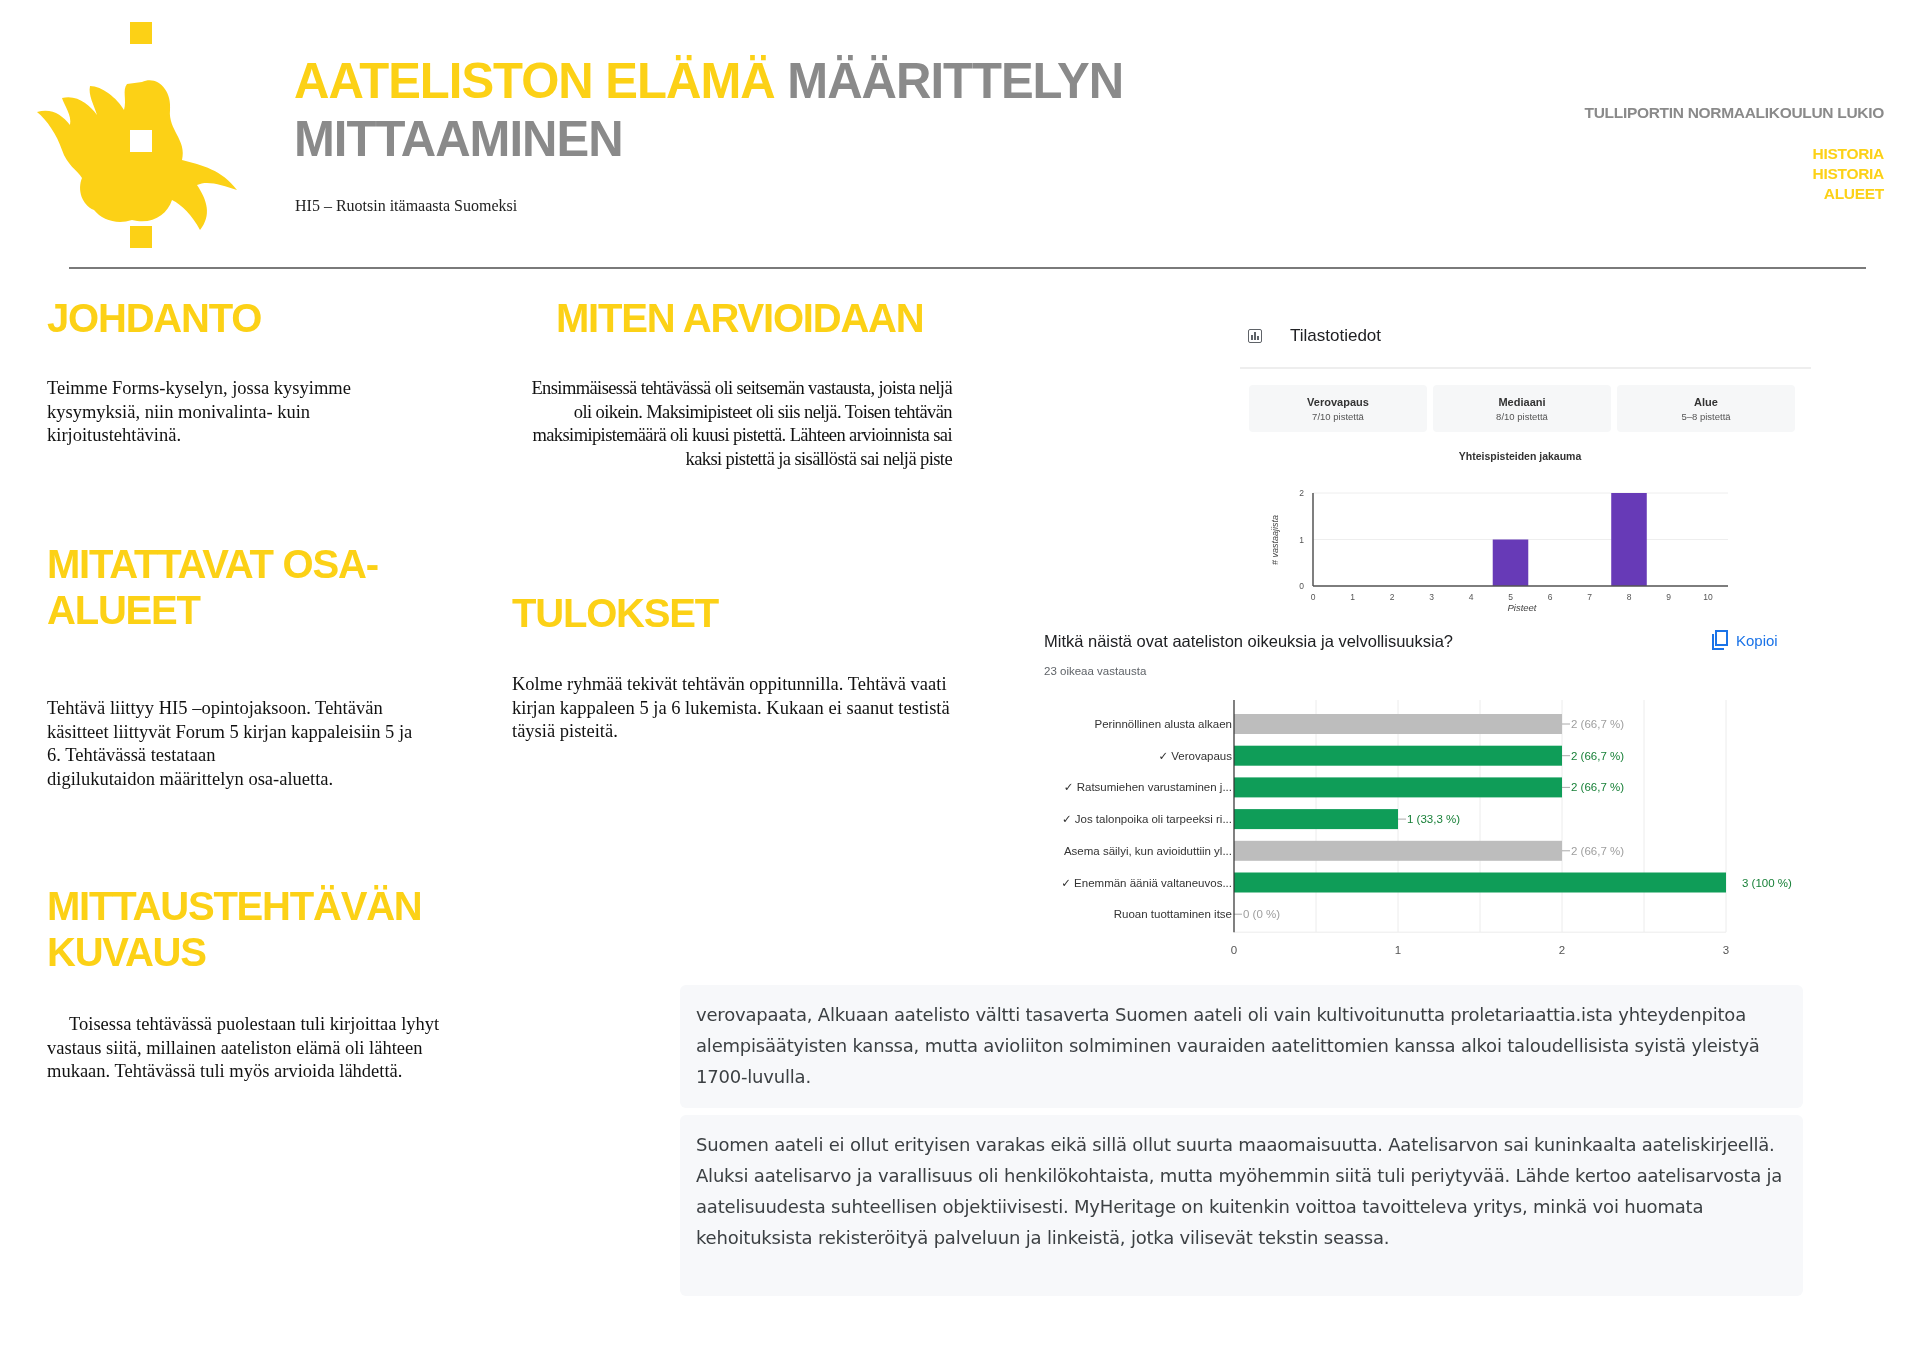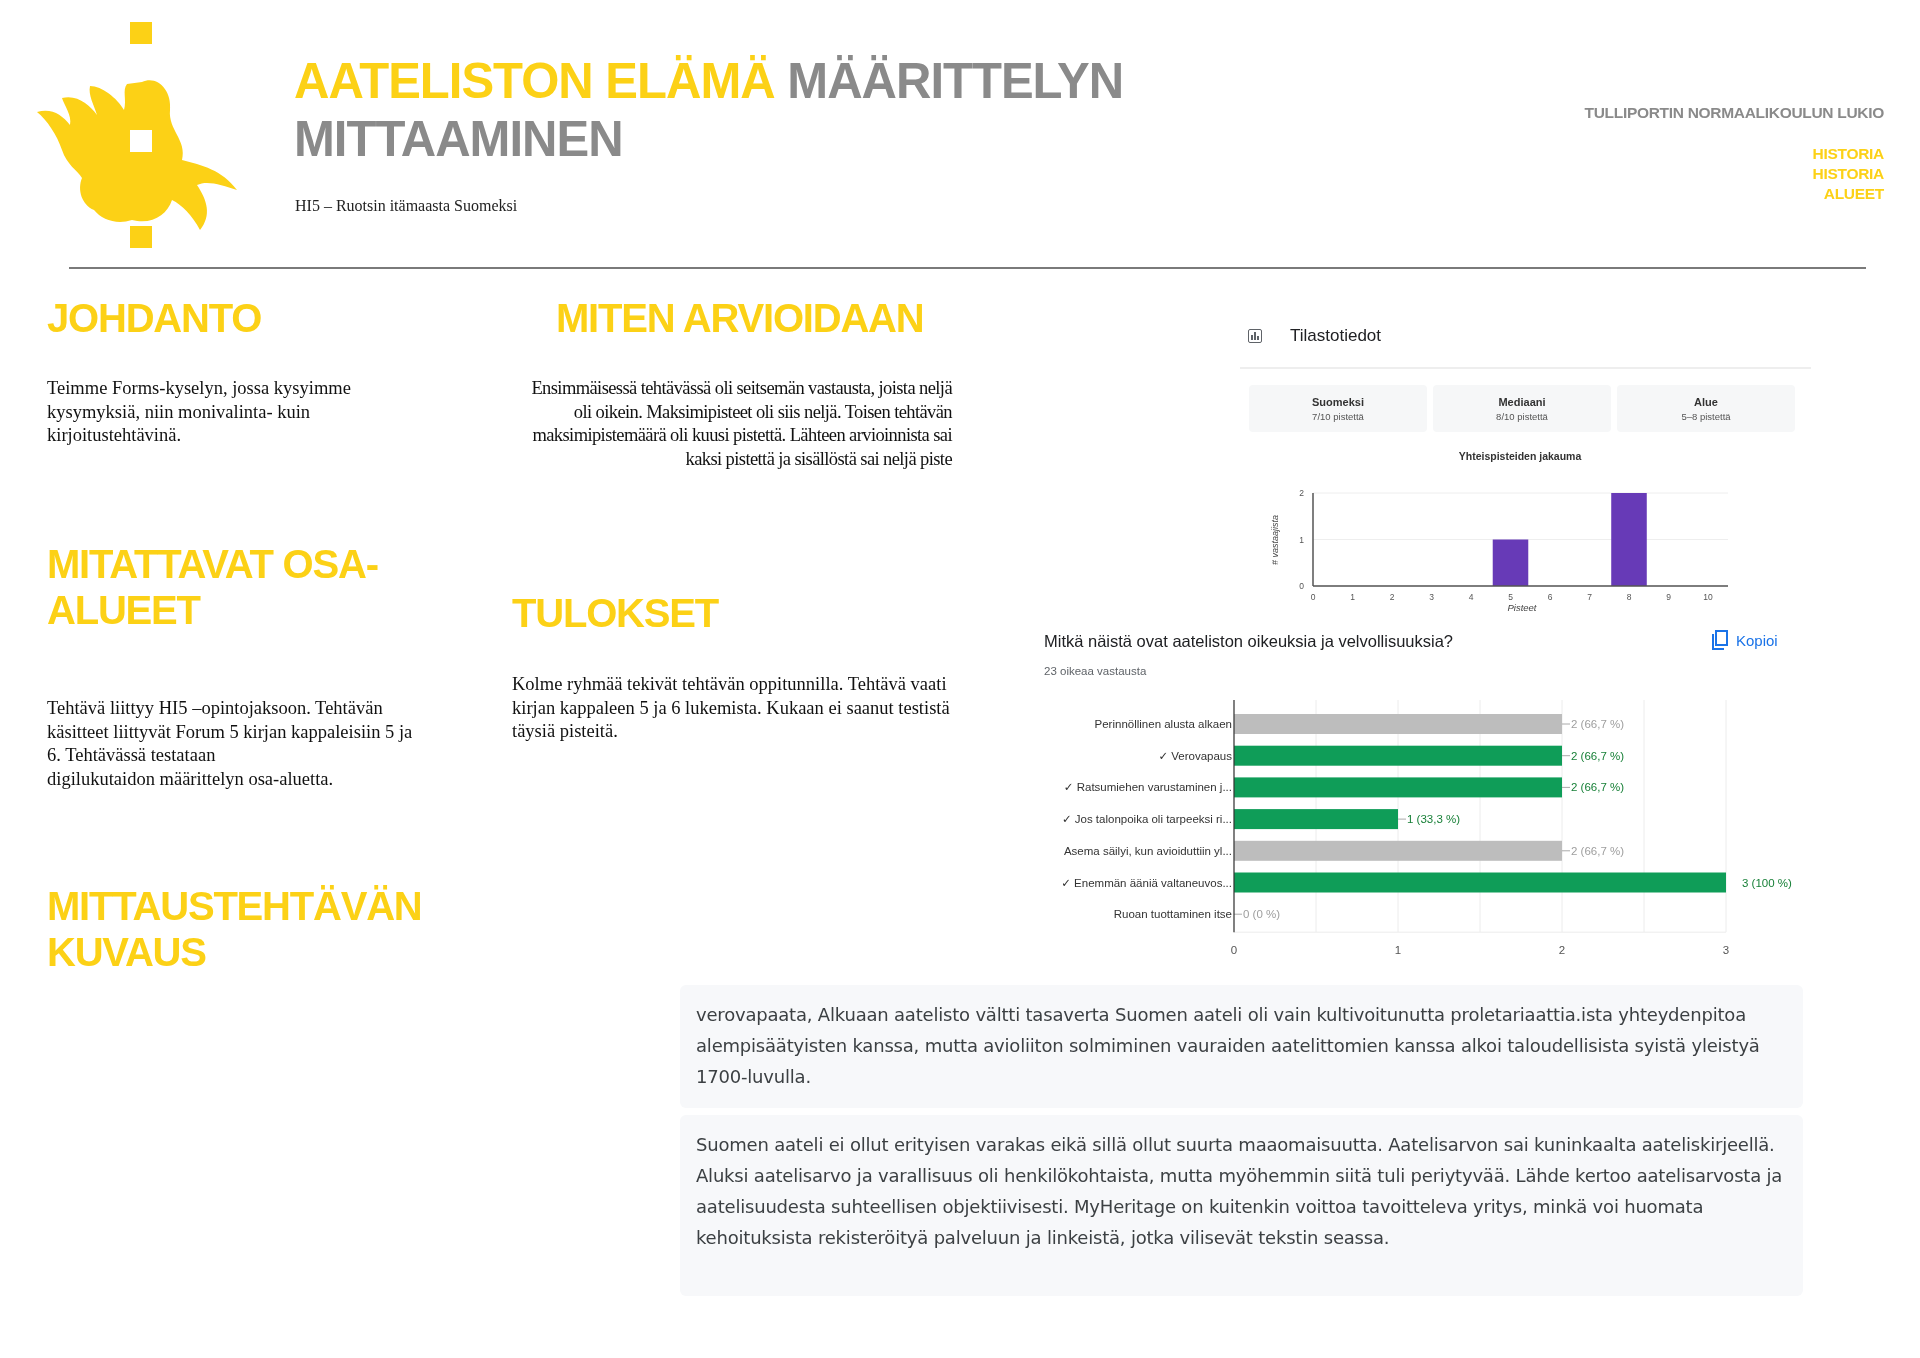--- a/index.html
+++ b/index.html
@@ -77,40 +77,41 @@
   <div>käsitteet liittyvät Forum 5 kirjan kappaleisiin 5 ja</div>
   <div>6. Tehtävässä testataan</div>
   <div>digilukutaidon määrittelyn osa-aluetta.</div>
 </div>
 
 <div class="abs h2" style="left:47px; top:883px;">
   <div>MITTAUSTEHTÄVÄN</div>
   <div>KUVAUS</div>
 </div>
 <div class="abs p" style="left:47px; top:1013px; width:425px;">
+  <span class="indent">Toisessa tehtävässä puolestaan tuli kirjoittaa lyhyt vastaus siitä, millainen aateliston elämä oli lähteen mukaan. Tehtävässä tuli myös arvioida lähdettä.</span>
 </div>
 
 <div class="abs h2" style="left:512px; top:295px;margin-left:44px;">MITEN ARVIOIDAAN</div>
 <div class="abs p cond" style="left:512px; top:377px; width:440px;">Ensimmäisessä tehtävässä oli seitsemän vastausta, joista neljä oli oikein. Maksimipisteet oli siis neljä. Toisen tehtävän maksimipistemäärä oli kuusi pistettä. Lähteen arvioinnista sai kaksi pistettä ja sisällöstä sai neljä piste</div>
 
 <div class="abs h2" style="left:512px; top:590px;">TULOKSET</div>
 <div class="abs p" style="left:512px; top:673px; width:440px;">Kolme ryhmää tekivät tehtävän oppitunnilla. Tehtävä vaati kirjan kappaleen 5 ja 6 lukemista. Kukaan ei saanut testistä täysiä pisteitä.</div>
 
 <div class="abs stats-head">
   <span class="stats-icon">
     <i style="left:2px;height:5px"></i>
       <i style="left:5px;height:8px"></i>
       <i style="left:8px;height:4px"></i>
   </span>
   <span>Tilastotiedot</span>
 </div>
 <div class="abs stats-rule"></div>
 
 <div class="abs card" style="left:1249px;">
-  <div class="k">Suomeksi</div>
+  <div class="k">Verovapaus</div>
   <div class="v">7/10 pistettä</div>
 </div>
 <div class="abs card" style="left:1433px;">
   <div class="k">Mediaani</div>
   <div class="v">8/10 pistettä</div>
 </div>
 <div class="abs card" style="left:1617px;">
   <div class="k">Alue</div>
   <div class="v">5–8 pistettä</div>
 </div>

